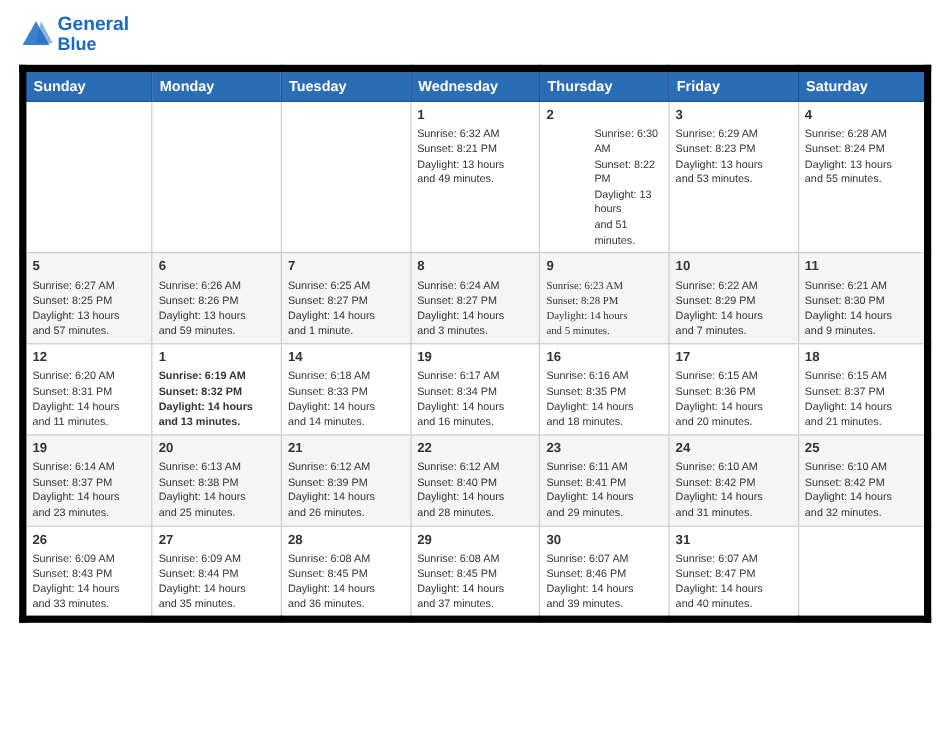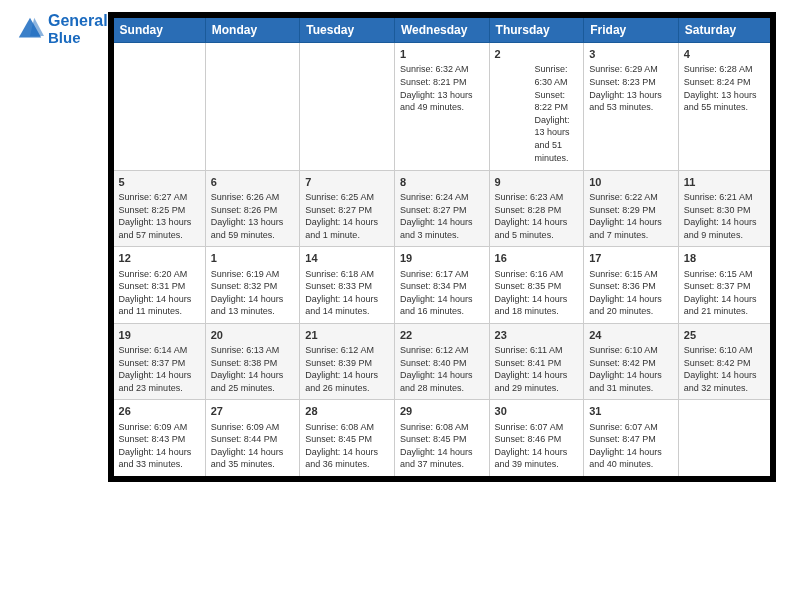--- a/index.html
+++ b/index.html
@@ -8,21 +8,21 @@
       background: #fff;
       width: 792px;
       height: 612px;
       overflow: hidden;
     }
     .page {
       width: 792px;
       height: 494px;
       padding: 12px 16px;
       display: flex;
-      flex-direction: row;
+      flex-direction: column;
     }
     .header {
       display: flex;
       justify-content: space-between;
       align-items: flex-start;
       margin-bottom: 8px;
     }
     .logo {
       display: flex;
       align-items: center;
@@ -178,21 +178,21 @@
           </td>
           <td>
             <span class="day-num">8</span>
             <div class="cell-content" style="white-space: pre-line;">Sunrise: 6:24 AM
 Sunset: 8:27 PM
 Daylight: 14 hours
 and 3 minutes.</div>
           </td>
           <td>
             <span class="day-num">9</span>
-            <div class="cell-content" style="white-space: pre-line;">Sunrise: 6:23 AM
+            <div class="cell-content" style="white-space: pre-line; font-family: Liberation Serif, serif;">Sunrise: 6:23 AM
 Sunset: 8:28 PM
 Daylight: 14 hours
 and 5 minutes.</div>
           </td>
           <td>
             <span class="day-num">10</span>
             <div class="cell-content" style="white-space: pre-line;">Sunrise: 6:22 AM
 Sunset: 8:29 PM
 Daylight: 14 hours
 and 7 minutes.</div>
@@ -208,21 +208,21 @@
         <tr>
           <td>
             <span class="day-num">12</span>
             <div class="cell-content" style="white-space: pre-line;">Sunrise: 6:20 AM
 Sunset: 8:31 PM
 Daylight: 14 hours
 and 11 minutes.</div>
           </td>
           <td>
             <span class="day-num">1</span>
-            <div class="cell-content" style="white-space: pre-line;">Sunrise: 6:19 AM
+            <div class="cell-content" style="white-space: pre-line; font-weight: bold;">Sunrise: 6:19 AM
 Sunset: 8:32 PM
 Daylight: 14 hours
 and 13 minutes.</div>
           </td>
           <td>
             <span class="day-num">14</span>
             <div class="cell-content" style="white-space: pre-line;">Sunrise: 6:18 AM
 Sunset: 8:33 PM
 Daylight: 14 hours
 and 14 minutes.</div>

